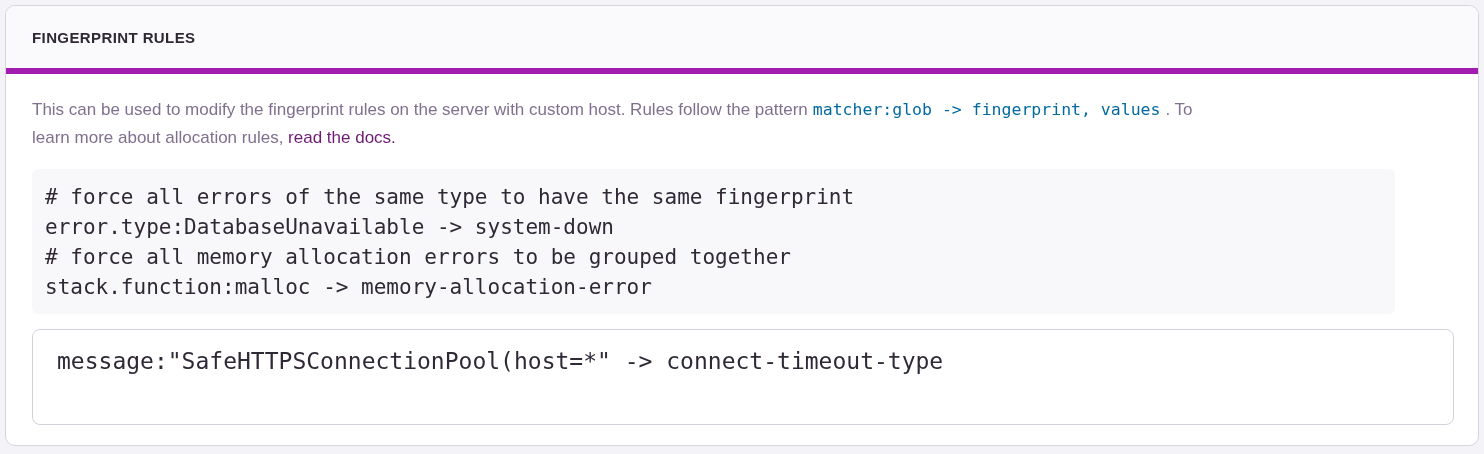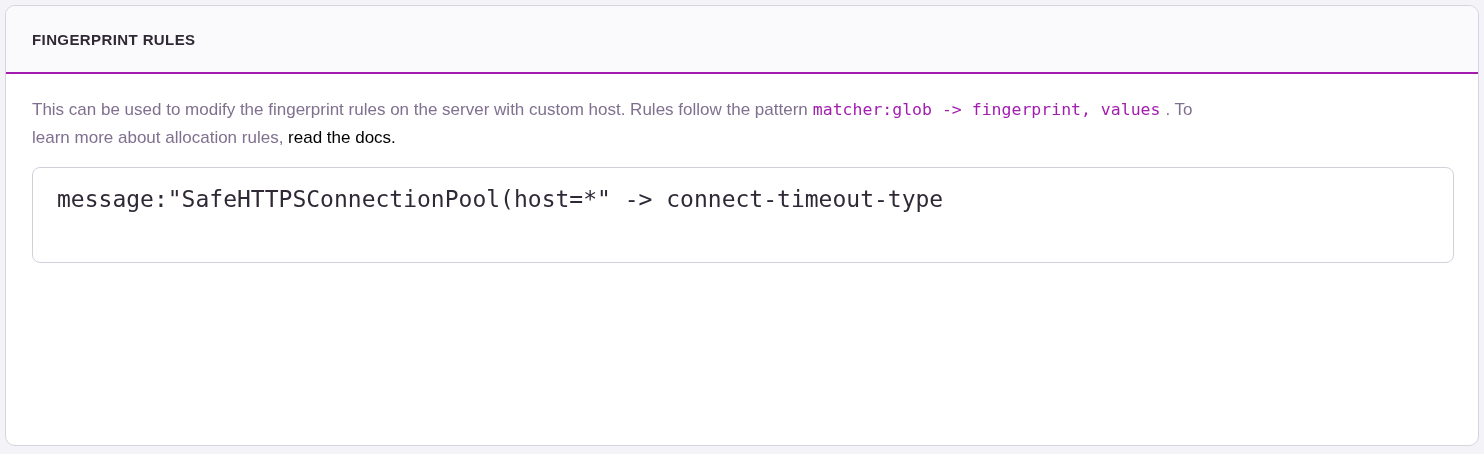--- a/index.html
+++ b/index.html
@@ -20,21 +20,21 @@
     height: 441px;
     background: #ffffff;
     border: 1px solid #d8d3de;
     border-radius: 10px;
     overflow: hidden;
   }
 
   .panel-header {
     height: 68px;
     background: #faf9fb;
-    border-bottom: 2px solid #a21caf;
+    border-bottom: 6px solid #a21caf;
     display: flex;
     align-items: center;
     padding: 0 26px;
   }
 
   .panel-title {
     font-size: 15px;
     font-weight: bold;
     letter-spacing: 0.4px;
     color: #2f2936;
@@ -47,26 +47,26 @@
 
   .description {
     font-size: 17px;
     line-height: 28px;
     color: #80708f;
   }
 
   .inline-code {
     font-family: "DejaVu Sans Mono", monospace;
     font-size: 16.5px;
-    color: #a21caf;
+    color: #0369a1;
     padding: 0 5px;
   }
 
   .docs-link {
-    color: #000000;
+    color: #701a75;
     text-decoration: none;
     cursor: pointer;
   }
 
   .code-example {
     margin-top: 17px;
     margin-right: 57px;
     background: #f8f7fa;
     border-radius: 6px;
     padding: 13px 16px 12px 13px;
@@ -103,17 +103,21 @@
 <div class="panel">
 
   <div class="panel-header">
     <span class="panel-title">FINGERPRINT RULES</span>
   </div>
 
   <div class="panel-body">
 
     <p class="description"><span>This can be used to modify the fingerprint rules on the server with custom host. Rules follow the pattern</span><code class="inline-code">matcher:glob -&gt; fingerprint, values</code><span>. To</span><br><span>learn more about allocation rules,</span> <a class="docs-link" href="#">read the docs.</a></p>
 
+    <pre class="code-example"># force all errors of the same type to have the same fingerprint
+error.type:DatabaseUnavailable -&gt; system-down
+# force all memory allocation errors to be grouped together
+stack.function:malloc -&gt; memory-allocation-error</pre>
 
     <textarea class="rules-input" spellcheck="false" style="">message:"SafeHTTPSConnectionPool(host=*" -&gt; connect-timeout-type</textarea>
 
   </div>
 </div>
 
 </body></html>

